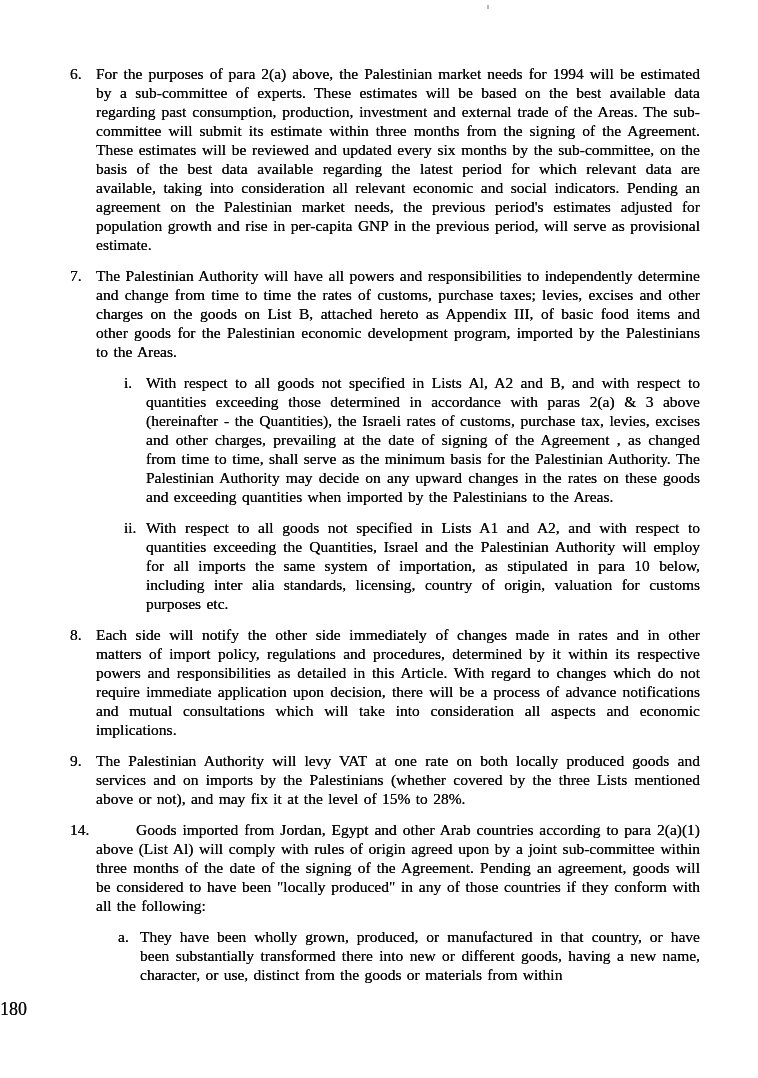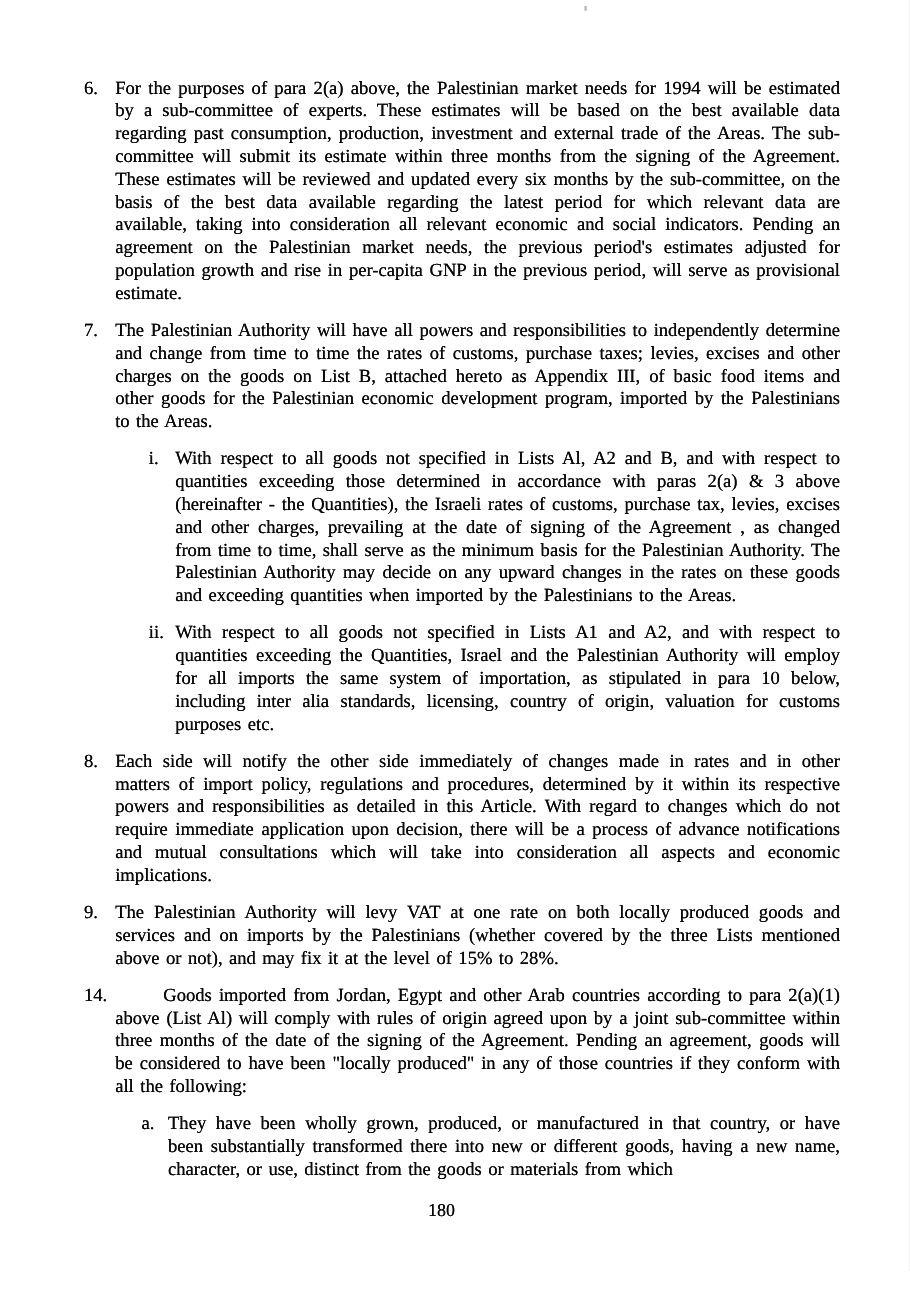--- a/index.html
+++ b/index.html
@@ -47,22 +47,22 @@
     margin-left: 44px;
     width: 560px;
   }
   .item.suba .marker { left: -22px; }
   .item.first-indent { text-indent: 40px; }
   .pagenum {
     position: absolute;
     top: 1000px;
     left: 0;
     width: 736px;
-    text-align: center;
-    font-size: 15px;
+    text-align: left;
+    font-size: 18px;
     line-height: 19px;
     text-shadow: 0 0 0.4px #000;
   }
   .speck {
     position: absolute;
     left: 487px;
     top: 5px;
     width: 2px;
     height: 4px;
     background: #b9b9b9;
@@ -106,19 +106,19 @@
       <span class="text">The Palestinian Authority will levy VAT at one rate on both locally produced goods and services and on imports by the Palestinians (whether covered by the three Lists mentioned above or not), and may fix it at the level of 15% to 28%.</span>
     </div>
 
     <div class="item first-indent">
       <span class="marker">14.</span>
       <span class="text">Goods imported from Jordan, Egypt and other Arab countries according to para 2(a)(1) above (List Al) will comply with rules of origin agreed upon by a joint sub-committee within three months of the date of the signing of the Agreement. Pending an agreement, goods will be considered to have been "locally produced" in any of those countries if they conform with all the following:</span>
     </div>
 
     <div class="item suba">
       <span class="marker">a.</span>
-      <span class="text">They have been wholly grown, produced, or manufactured in that country, or have been substantially transformed there into new or different goods, having a new name, character, or use, distinct from the goods or materials from which</span>
+      <span class="text">They have been wholly grown, produced, or manufactured in that country, or have been substantially transformed there into new or different goods, having a new name, character, or use, distinct from the goods or materials from within</span>
     </div>
 
   </div>
 
   <div class="pagenum">180</div>
 </div>
 
 </body></html>

